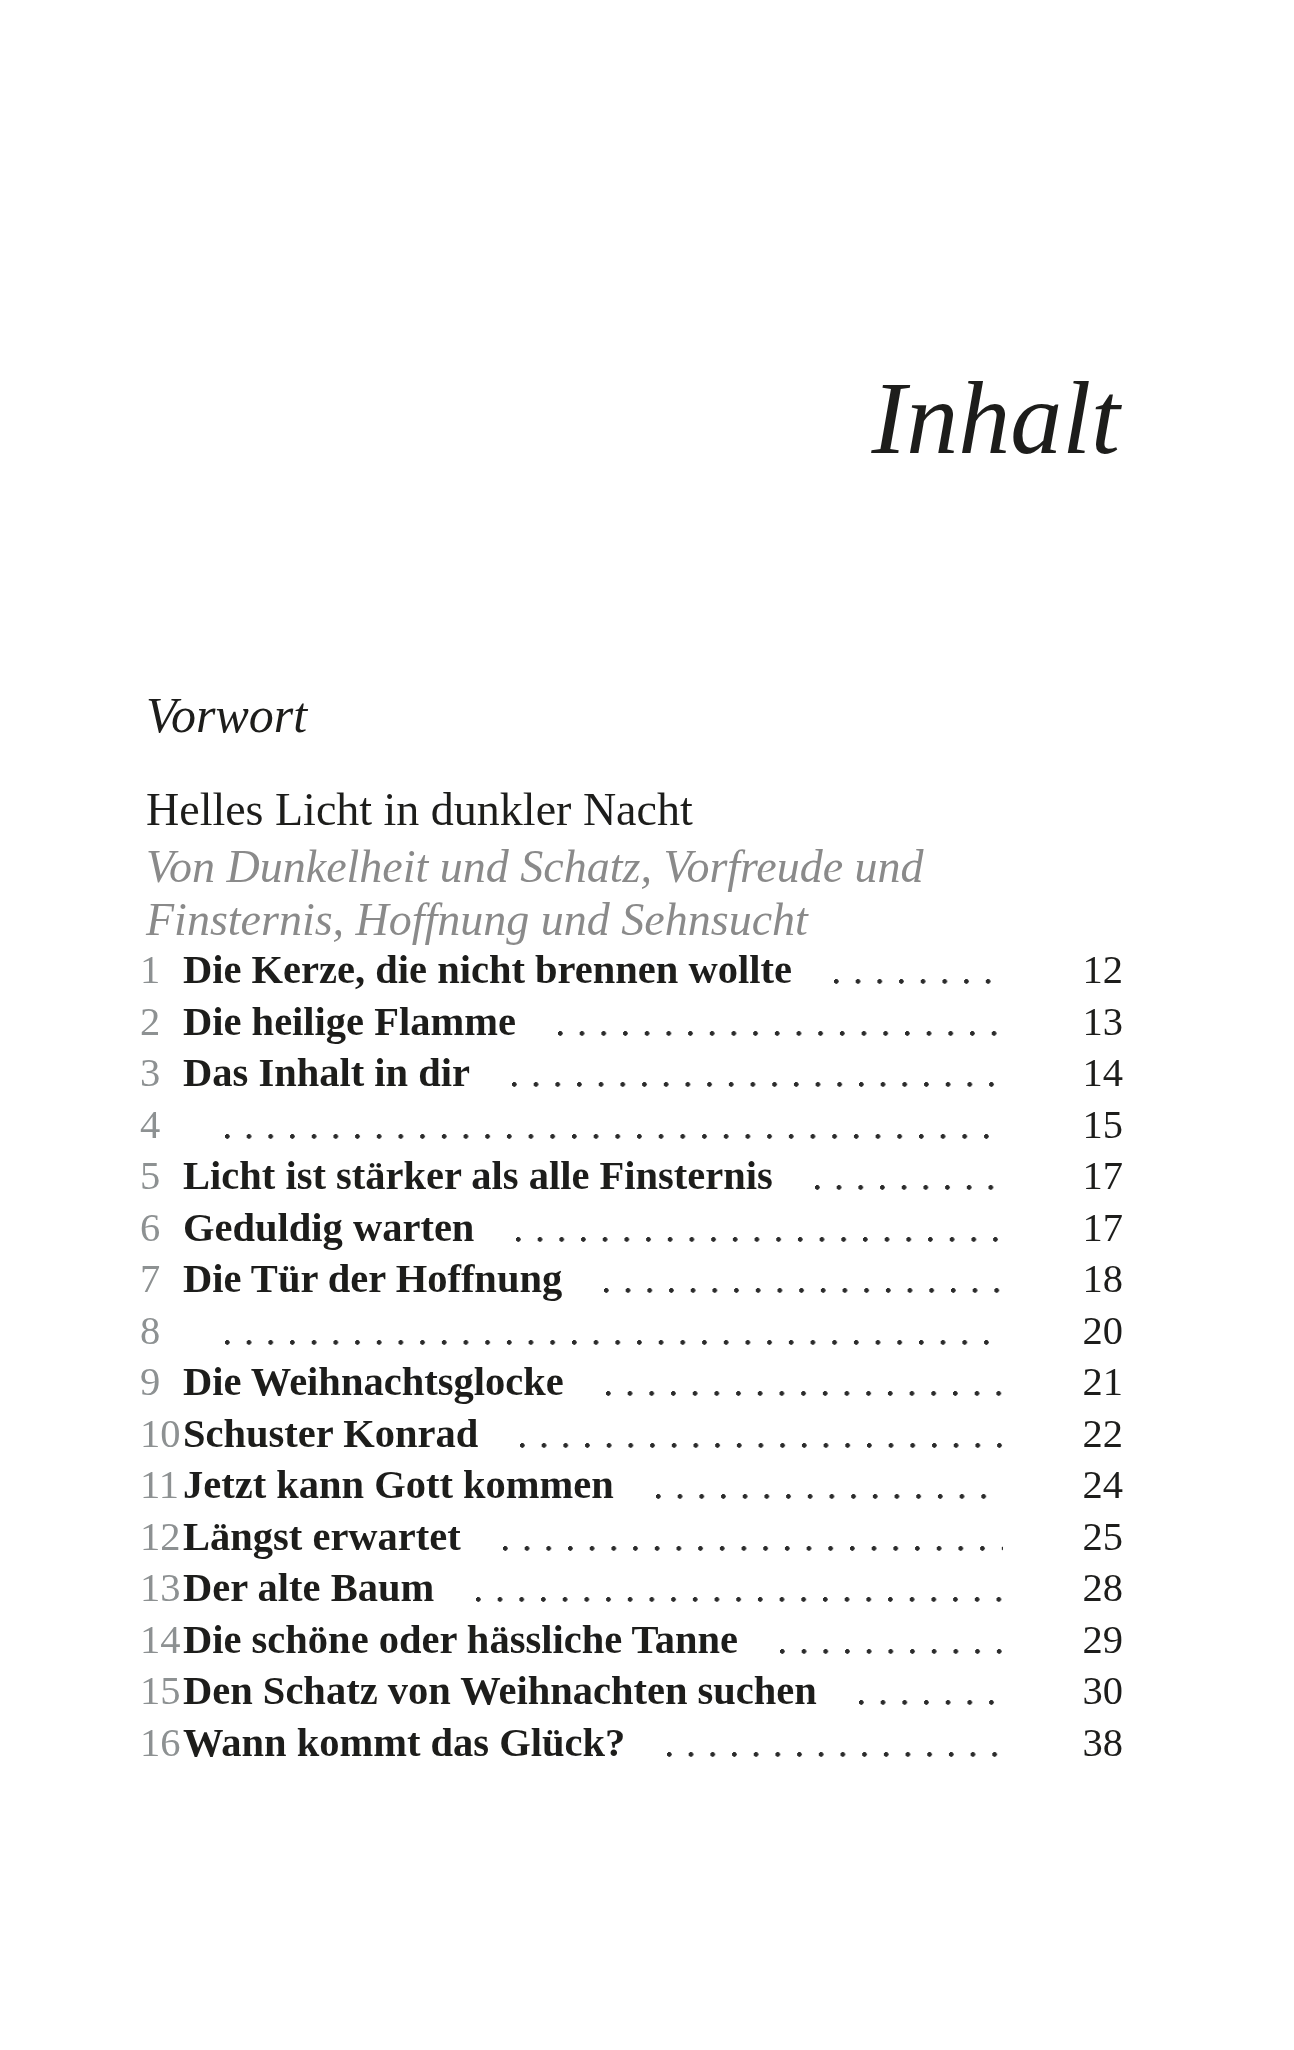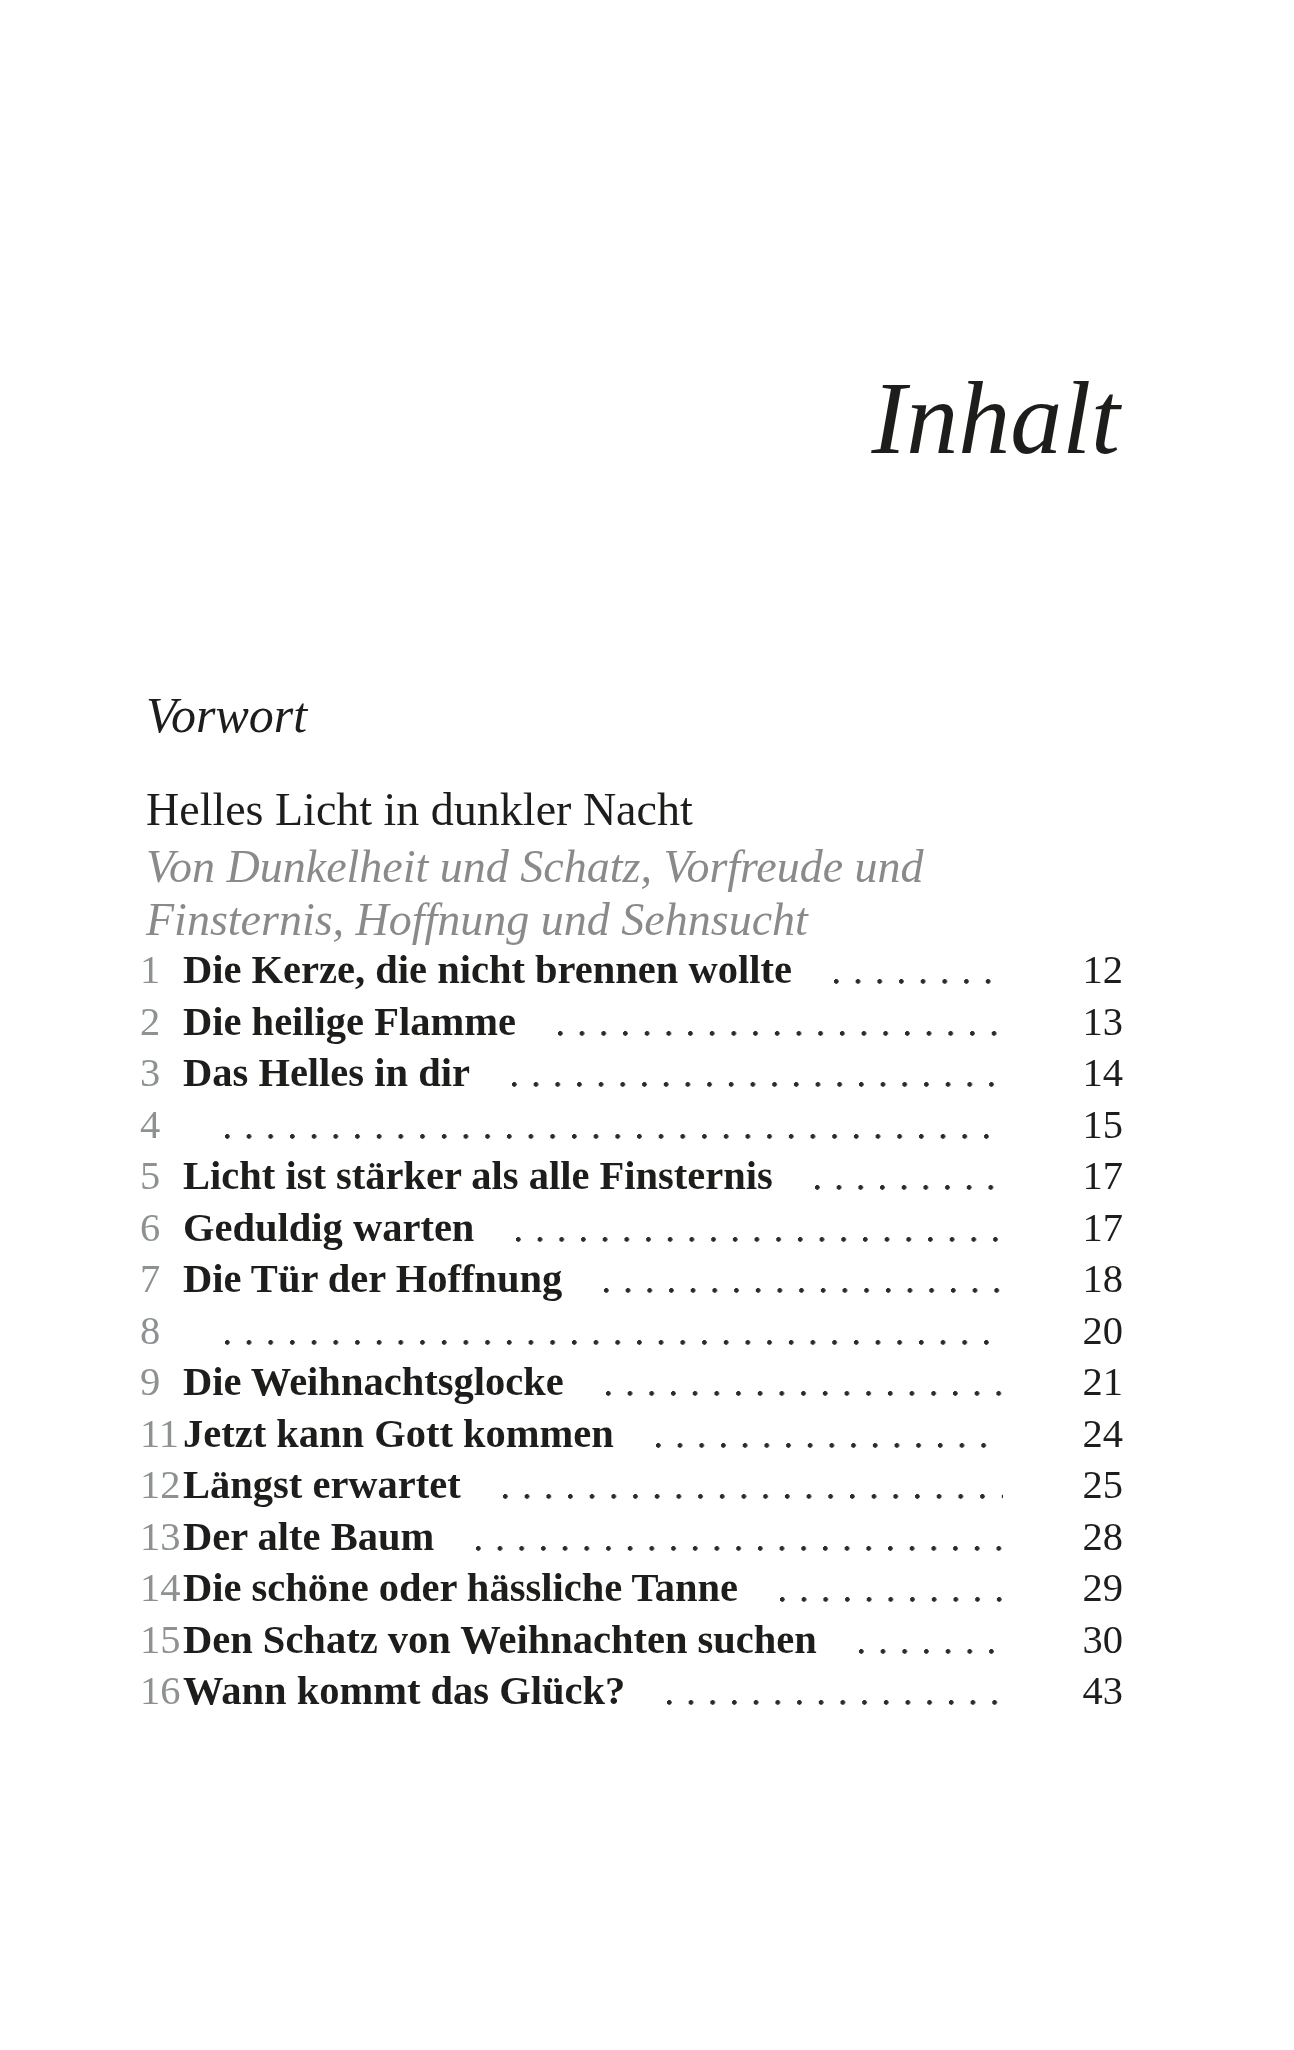--- a/index.html
+++ b/index.html
@@ -76,21 +76,21 @@
       <span class="pg">12</span>
     </div>
     <div class="toc-row">
       <span class="num">2</span>
       <span class="ttl">Die heilige Flamme</span>
       <span class="leader"></span>
       <span class="pg">13</span>
     </div>
     <div class="toc-row">
       <span class="num">3</span>
-      <span class="ttl">Das Helles in dir</span>
+      <span class="ttl">Das Inhalt in dir</span>
       <span class="leader"></span>
       <span class="pg">14</span>
     </div>
     <div class="toc-row">
       <span class="num">4</span>
       <span class="leader"></span>
       <span class="pg">15</span>
     </div>
     <div class="toc-row">
       <span class="num">5</span>
@@ -115,20 +115,26 @@
       <span class="leader"></span>
       <span class="pg">20</span>
     </div>
     <div class="toc-row">
       <span class="num">9</span>
       <span class="ttl">Die Weihnachtsglocke</span>
       <span class="leader"></span>
       <span class="pg">21</span>
     </div>
     <div class="toc-row">
+      <span class="num">10</span>
+      <span class="ttl">Schuster Konrad</span>
+      <span class="leader"></span>
+      <span class="pg">22</span>
+    </div>
+    <div class="toc-row">
       <span class="num">11</span>
       <span class="ttl">Jetzt kann Gott kommen</span>
       <span class="leader"></span>
       <span class="pg">24</span>
     </div>
     <div class="toc-row">
       <span class="num">12</span>
       <span class="ttl">Längst erwartet</span>
       <span class="leader"></span>
       <span class="pg">25</span>
@@ -148,15 +154,15 @@
     <div class="toc-row">
       <span class="num">15</span>
       <span class="ttl">Den Schatz von Weihnachten suchen</span>
       <span class="leader"></span>
       <span class="pg">30</span>
     </div>
     <div class="toc-row">
       <span class="num">16</span>
       <span class="ttl">Wann kommt das Glück?</span>
       <span class="leader"></span>
-      <span class="pg">43</span>
+      <span class="pg">38</span>
     </div>
   </div>
 
 </body></html>

